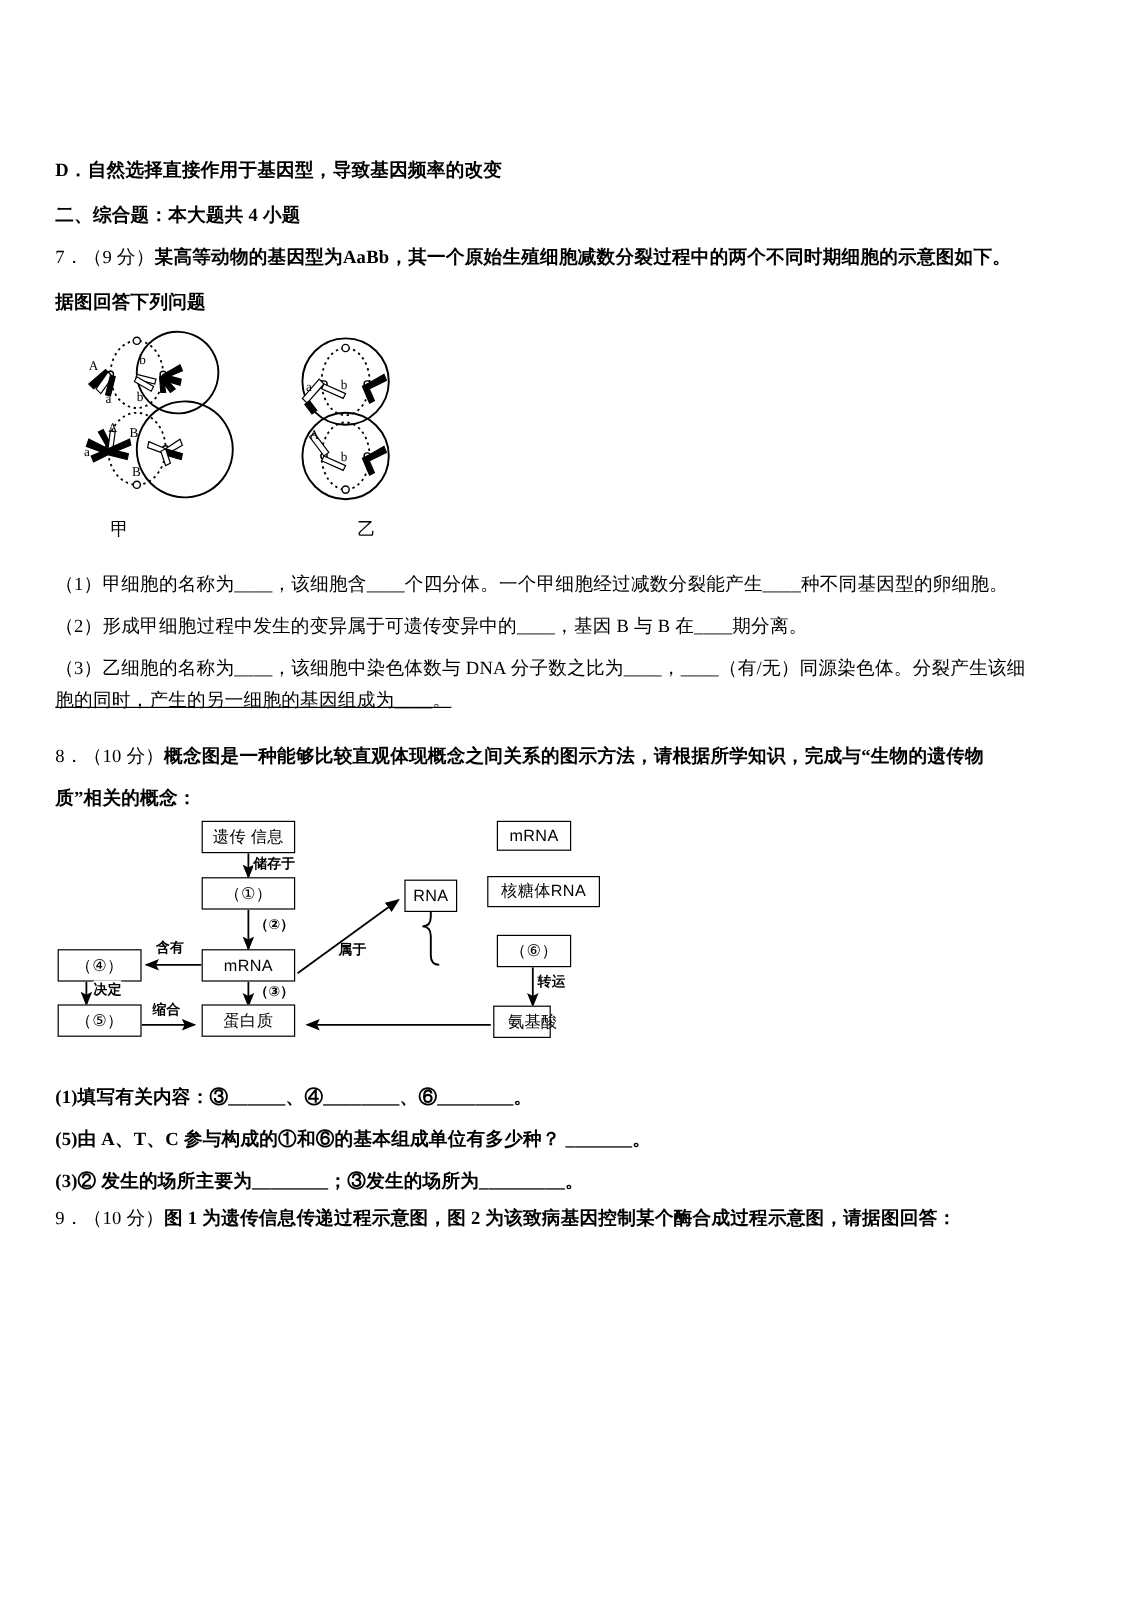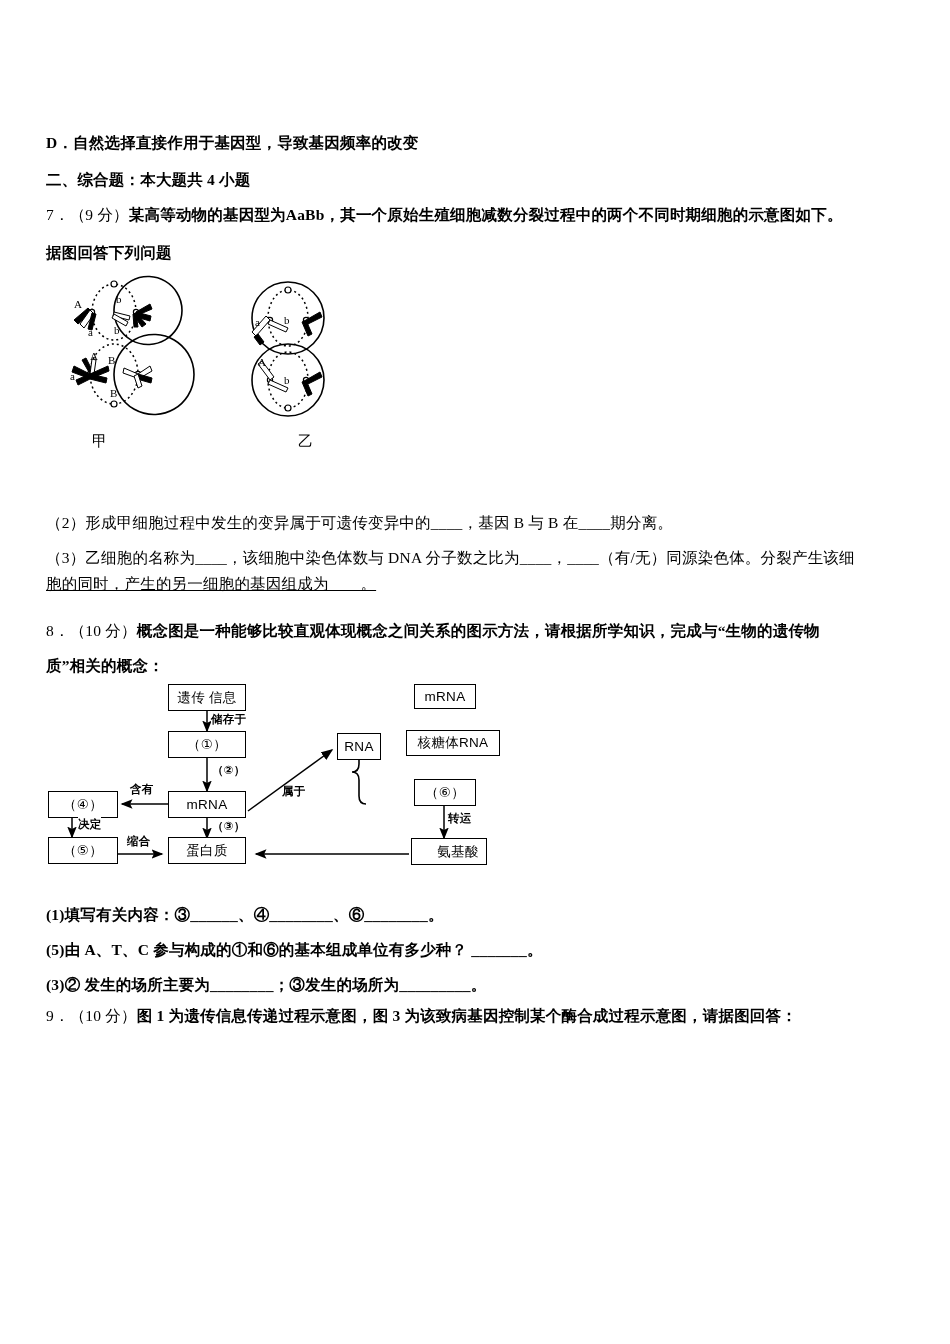--- a/index.html
+++ b/index.html
@@ -228,20 +228,21 @@
         <text x="232" y="62">b</text>
         <text x="206" y="104">A</text>
         <text x="232" y="122">b</text>
       </g>
     </svg>
 
     <div class="cap" style="left:40px; top:170px;">甲</div>
     <div class="cap" style="left:246px; top:170px;">乙</div>
   </div>
 
+  <div class="txt" style="left:46px; top:476px;">（1）甲细胞的名称为____，该细胞含____个四分体。一个甲细胞经过减数分裂能产生____种不同基因型的卵细胞。</div>
   <div class="txt" style="left:46px; top:511px;">（2）形成甲细胞过程中发生的变异属于可遗传变异中的____，基因 B 与 B 在____期分离。</div>
   <div class="txt" style="left:46px; top:546px;text-align:center;">（3）乙细胞的名称为____，该细胞中染色体数与 DNA 分子数之比为____，____（有/无）同源染色体。分裂产生该细</div>
   <div class="txt" style="left:46px; top:572px;text-decoration:underline;">胞的同时，产生的另一细胞的基因组成为____。</div>
 
   <div class="txt" style="left:46px; top:619px;">
     <span>8．</span><span>（10 分）</span><span class="bold">概念图是一种能够比较直观体现概念之间关系的图示方法，请根据所学知识，完成与“生物的遗传物</span>
   </div>
   <div class="txt bold" style="left:46px; top:654px;">质”相关的概念：</div>
 
   <div class="cmap">
@@ -292,33 +293,33 @@
     <div class="cbox" style="left:124px; top:159px; width:78px; height:27px;">蛋白质</div>
 
     <div class="cbox" style="left:293px; top:55px; width:44px; height:27px;">RNA</div>
 
     <div class="cbox" style="left:370px; top:6px; width:62px; height:25px;">mRNA</div>
 
     <div class="cbox" style="left:362px; top:52px; width:94px; height:26px;">核糖体RNA</div>
 
     <div class="cbox" style="left:370px; top:101px; width:62px; height:27px;">（⑥）</div>
 
-    <div class="cbox" style="left:367px; top:160px; width:76px; height:27px;padding-left:18px;">氨基酸</div>
+    <div class="cbox" style="left:367px; top:160px; width:48px; height:27px;padding-left:18px;">氨基酸</div>
 
     <div class="clabel" style="left:167px; top:34px;">储存于</div>
     <div class="clabel" style="left:168px; top:85px;">（②）</div>
     <div class="clabel" style="left:86px; top:104px;">含有</div>
     <div class="clabel" style="left:34px; top:139px;">决定</div>
     <div class="clabel" style="left:168px; top:141px;">（③）</div>
     <div class="clabel" style="left:83px; top:156px;">缩合</div>
     <div class="clabel" style="left:238px; top:106px; background:transparent;">属于</div>
     <div class="clabel" style="left:404px; top:133px;">转运</div>
   </div>
 
   <div class="txt bold" style="left:46px; top:903px;">(1)填写有关内容：③______、④________、⑥________。</div>
   <div class="txt bold" style="left:46px; top:938px;">(5)由 A、T、C 参与构成的①和⑥的基本组成单位有多少种？ _______。</div>
   <div class="txt bold" style="left:46px; top:973px;">(3)② 发生的场所主要为________；③发生的场所为_________。</div>
 
   <div class="txt" style="left:46px; top:1004px;">
-    <span>9．</span><span>（10 分）</span><span class="bold">图 1 为遗传信息传递过程示意图，图 3 为该致病基因控制某个酶合成过程示意图，请据图回答：</span>
+    <span>9．</span><span>（10 分）</span><span class="bold">图 1 为遗传信息传递过程示意图，图 2 为该致病基因控制某个酶合成过程示意图，请据图回答：</span>
   </div>
 
 </div>
 
 </body></html>

